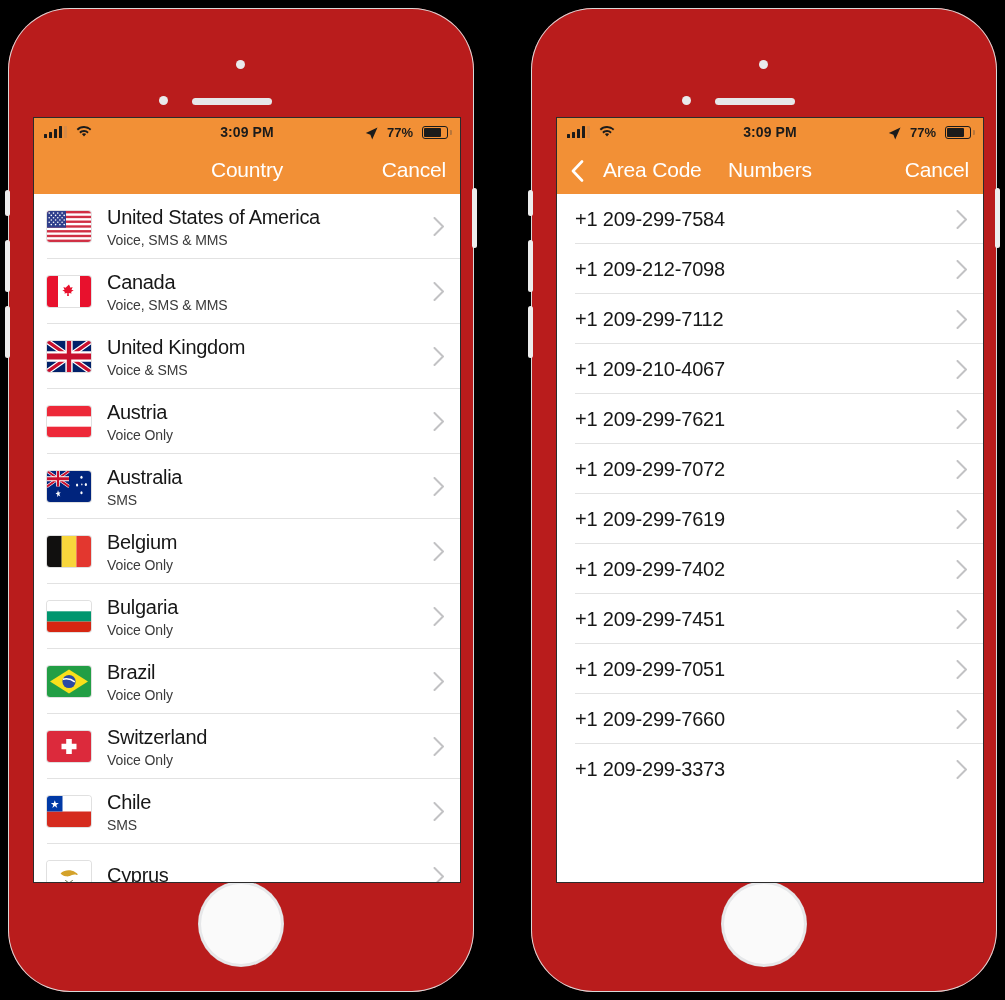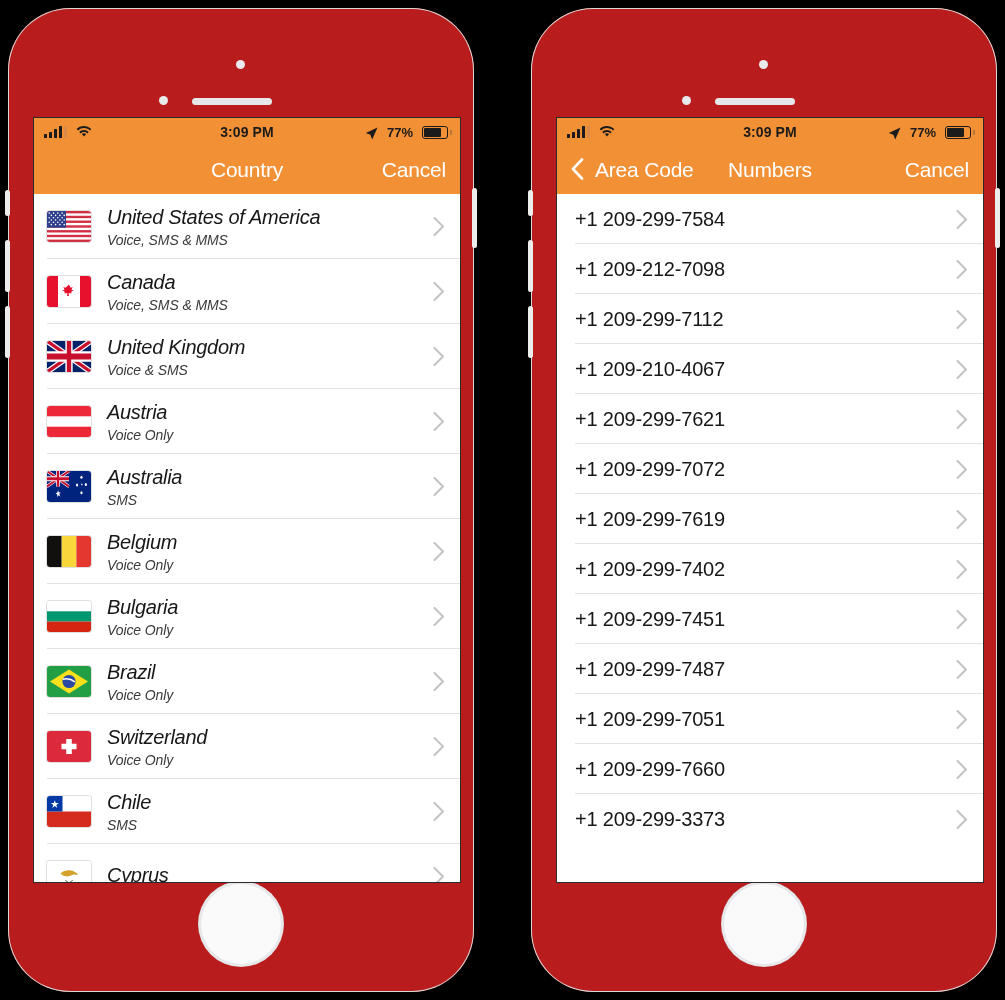--- a/index.html
+++ b/index.html
@@ -98,21 +98,21 @@
     background:#b9763a; border-radius:0 1px 1px 0;
   }
 
   
   .navbar {
     height:48px; background:#f29036;
     display:flex; align-items:center; position:relative;
     padding:0 14px;
   }
   .nav-back {
-    display:flex; align-items:flex-start; gap:11px;
+    display:flex; align-items:flex-end; gap:19px;
     color:#fff; font-size:21px; letter-spacing:-.2px;
     position:relative; z-index:2;
   }
   .chev-back { width:13px; height:22px; flex:0 0 auto; }
   .nav-title {
     position:absolute; left:0; right:0; text-align:center;
     font-size:21px; font-weight:normal; color:#fff; letter-spacing:-.2px;
   }
   .nav-right {
     margin-left:auto; color:#fff; font-size:21px; letter-spacing:-.2px;
@@ -136,21 +136,21 @@
   .row.number .sep { left:18px; }
 
   .flag {
     width:44px; height:31px; flex:0 0 auto;
     border-radius:3px; overflow:hidden;
     box-shadow:0 0 0 1px rgba(0,0,0,.12);
     position:relative; background:#fff;
   }
   .flag svg { display:block; width:100%; height:100%; }
 
-  .row-text { margin-left:16px; flex:1 1 auto; min-width:0;font-style:italic; }
+  .row-text { margin-left:16px; flex:1 1 auto; min-width:0; }
   .row-title {
     font-size:20px; color:#171717; letter-spacing:-.3px; line-height:1.15;
   }
   .row-sub {
     font-size:14px; color:#3a3a3a; margin-top:3px; letter-spacing:-.1px;
   }
   .num-title {
     font-size:20px; color:#171717; letter-spacing:-.2px; font-weight:500;
   }
   .chev {
@@ -620,29 +620,20 @@
         <div class="row number">
           <span class="num-title">+1 209-299-7451</span>
           <span class="chev">
               <svg viewBox="0 0 11 19">
                 <path d="M1.5 1L10 9.5 1.5 18" stroke="#c2c2c4" stroke-width="2" fill="none" stroke-linecap="round" stroke-linejoin="round"></path>
               </svg>
             </span>
           <span class="sep"></span>
         </div>
         <div class="row number">
-          <span class="num-title">+1 209-299-7487</span>
-          <span class="chev">
-              <svg viewBox="0 0 11 19">
-                <path d="M1.5 1L10 9.5 1.5 18" stroke="#c2c2c4" stroke-width="2" fill="none" stroke-linecap="round" stroke-linejoin="round"></path>
-              </svg>
-            </span>
-          <span class="sep"></span>
-        </div>
-        <div class="row number">
           <span class="num-title">+1 209-299-7051</span>
           <span class="chev">
               <svg viewBox="0 0 11 19">
                 <path d="M1.5 1L10 9.5 1.5 18" stroke="#c2c2c4" stroke-width="2" fill="none" stroke-linecap="round" stroke-linejoin="round"></path>
               </svg>
             </span>
           <span class="sep"></span>
         </div>
         <div class="row number">
           <span class="num-title">+1 209-299-7660</span>

